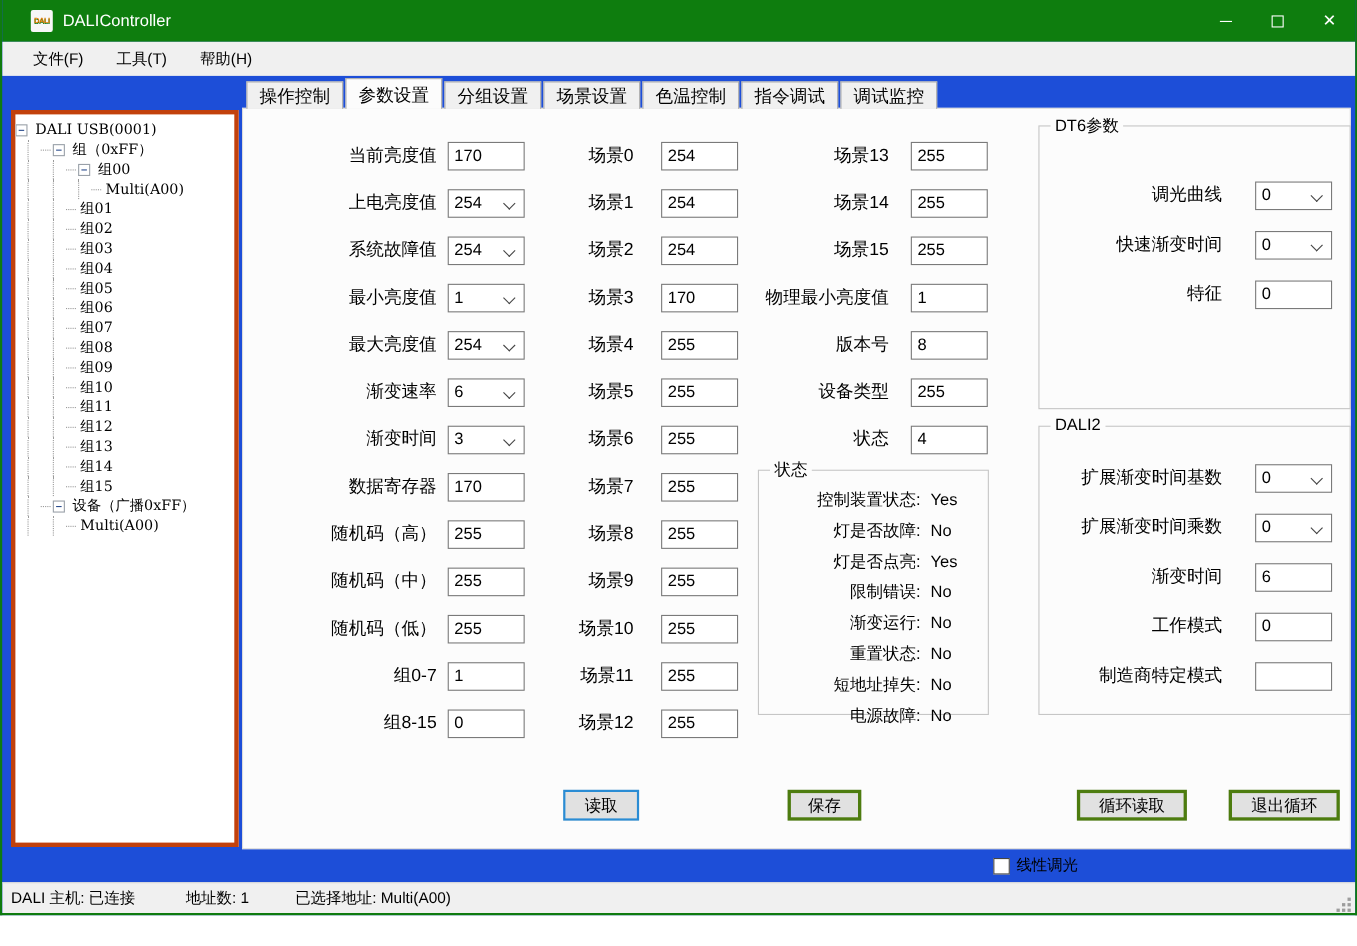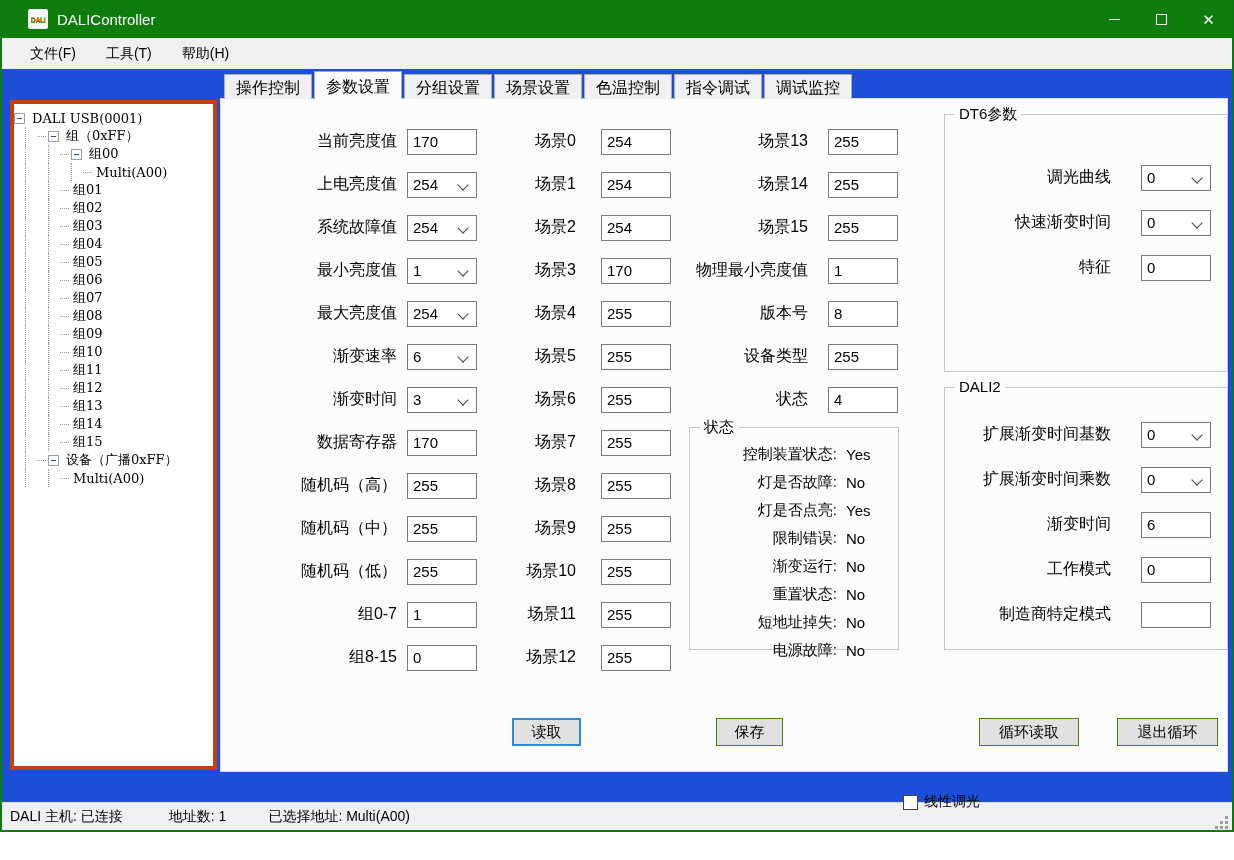--- a/index.html
+++ b/index.html
@@ -78,31 +78,31 @@
   .slbl { width:147px; text-align:right; font-size:15px; color:#000; flex:none; }
   .sval { margin-left:9px; font-size:15px; color:#000; }
 
   #dt6-group { left:723px; top:15px; width:284px; height:258px; padding-top:40px; }
   #dali2-group { left:723px; top:288px; width:284px; height:263px; padding-top:24px; }
   .grow { display:flex; align-items:center; height:45px; }
   .glbl { width:166px; text-align:right; font-size:16px; color:#000; flex:none; margin-right:30px; }
   .gctrl { width:70px; height:26px; flex:none; }
 
   
-  .pbtn { position:absolute; height:28px; background:#e1e1e1; border:1px solid #4d7c0f;
+  .pbtn { position:absolute; height:28px; background:#e1e1e1; border:3px solid #4d7c0f;
           font-size:15px; font-family:"Liberation Sans", sans-serif; color:#000;
           display:flex; align-items:center; justify-content:center; }
   .pbtn.focused { border:2px solid #2a8cd4; background:#e5f1fb; background:#e1e1e1; }
   #btn-read { left:291px; top:619px; width:69px; }
   #btn-save { left:495px; top:619px; width:67px; }
   #btn-loop { left:758px; top:619px; width:100px; }
   #btn-exit { left:896px; top:619px; width:101px; }
 
   
-  .checkbox-row { position:absolute; left:901px; top:778px; display:flex; align-items:center; z-index:1;margin-top:15px; }
+  .checkbox-row { position:absolute; left:901px; top:778px; display:flex; align-items:center; z-index:1; }
   .cbox { width:15px; height:15px; border:1px solid #444; background:#fff; flex:none; }
   .cbox-label { margin-left:6px; font-size:14px; color:#000; }
 
   
   .statusbar { position:absolute; left:0; right:0; bottom:0; height:28px; background:#f0f0f0;
                border-top:1px solid #d9d9d9; display:flex; align-items:center; font-size:14px; color:#000; }
   .sb-item { white-space:nowrap; }
   #sb-host { margin-left:8px; }
   #sb-count { margin-left:46px; }
   #sb-sel { margin-left:42px; }

